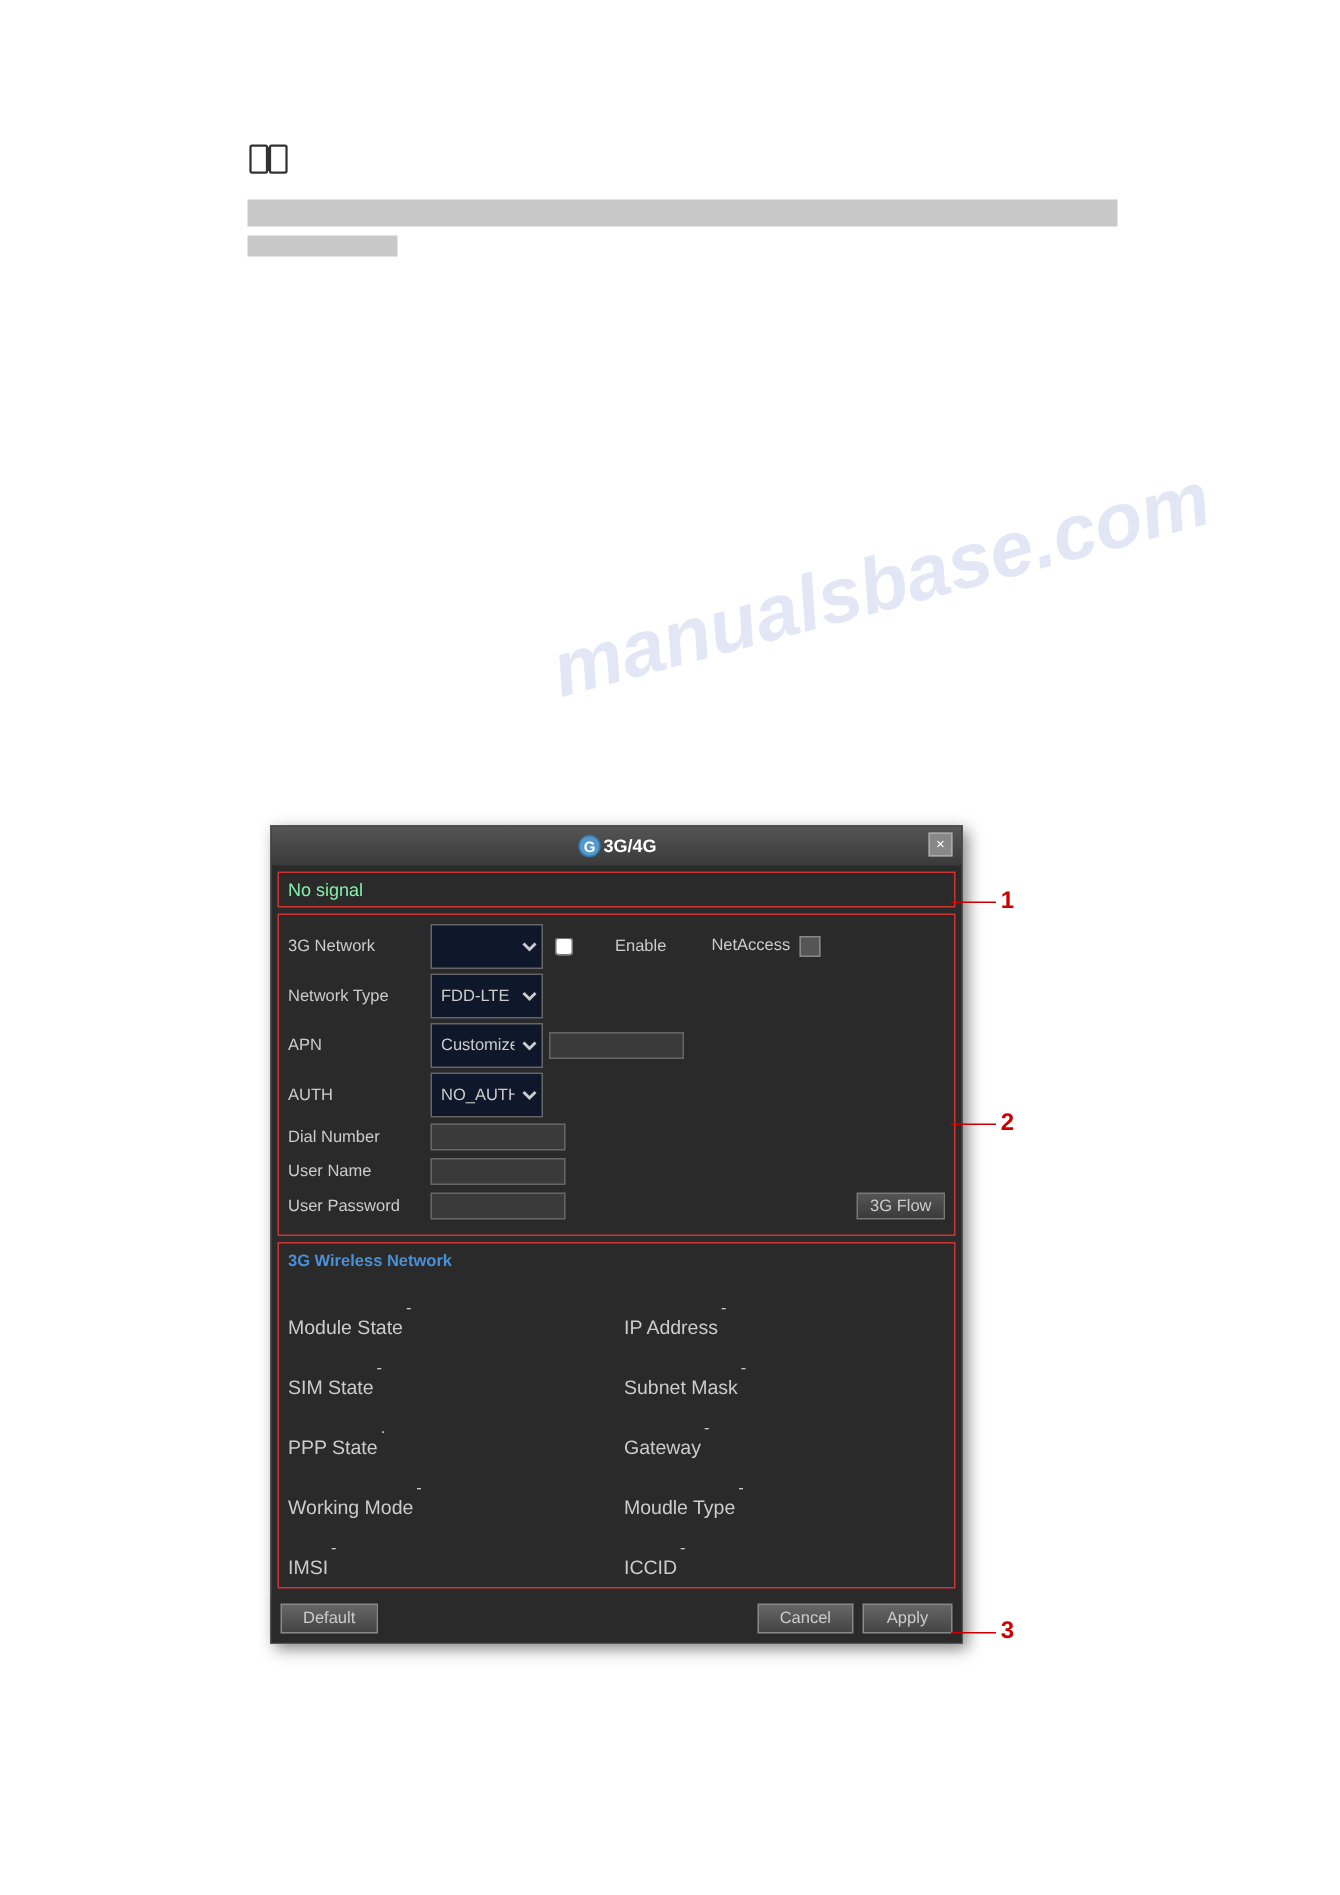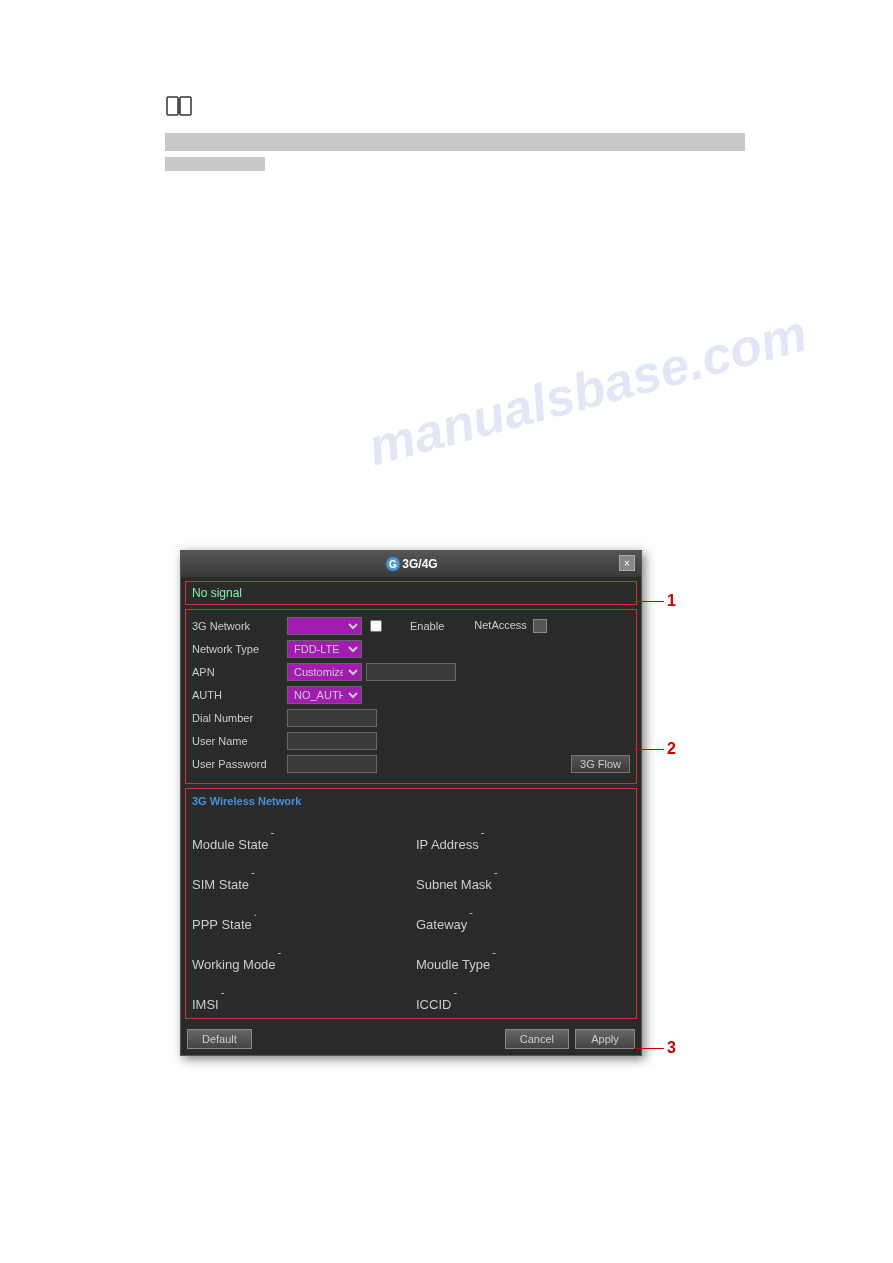--- a/index.html
+++ b/index.html
@@ -118,25 +118,25 @@
       margin-bottom: 3px;
       min-height: 20px;
     }
     .form-label {
       color: #cccccc;
       width: 95px;
       font-size: 11px;
       flex-shrink: 0;
     }
     .form-control-select {
-      background: #a21caf;
+      background: #0f172a;
       border: 1px solid #666;
       color: #cccccc;
       font-size: 11px;
-      height: 18px;
+      height: 30px;
       padding: 0 2px;
     }
     .form-control-input {
       background: #3a3a3a;
       border: 1px solid #666;
       color: #cccccc;
       font-size: 11px;
       height: 18px;
       padding: 0 2px;
     }

